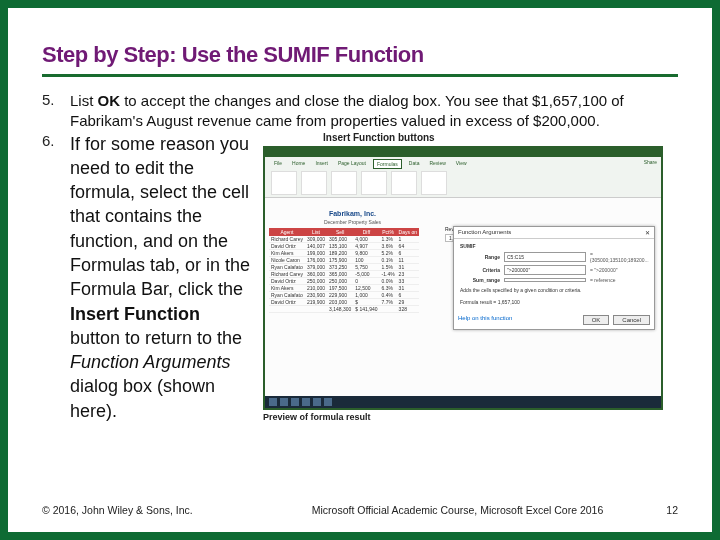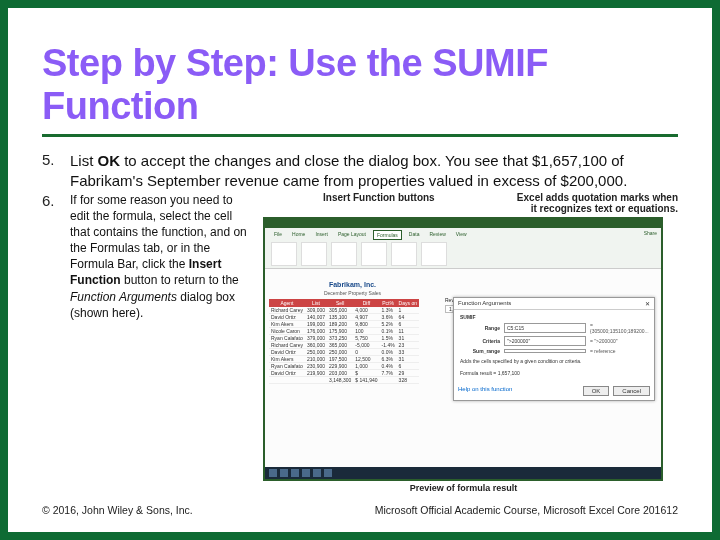--- a/index.html
+++ b/index.html
@@ -1,24 +1,24 @@
 <!DOCTYPE html>
 <html><head>
 <meta charset="utf-8">
 <style>
   html,body{margin:0;padding:0;width:720px;height:540px;font-family:"Segoe UI",Tahoma,sans-serif;background:#0e6b33;}
   .slide{position:absolute;left:8px;top:8px;right:8px;bottom:8px;background:#fff;padding:34px 34px 20px 34px;box-sizing:border-box;}
-  .title{color:#8b5cf6;font-size:38px;font-weight:700;margin:0 0 6px 0;letter-spacing:-0.5px;}
+  .title{color:#701a75;font-size:22px;font-weight:700;margin:0 0 6px 0;letter-spacing:-0.5px;}
   .title-rule{border:0;border-top:3px solid #186b2f;margin:0 0 14px 0;}
   .steps{margin:0;padding:0;}
   .step{display:flex;align-items:flex-start;margin:0;}
   .num{width:28px;flex:0 0 28px;font-size:15px;color:#222;}
   .step5 .txt{font-size:15px;line-height:1.35;color:#111;padding-right:8px;}
   .step6{display:flex;}
-  .step6 .txt{width:185px;font-size:12px;line-height:1.35;color:#111;}
+  .step6 .txt{width:185px;font-size:18px;line-height:1.35;color:#111;}
   .figwrap{flex:1;margin-left:8px;}
   .callouts{display:flex;gap:16px;font-size:10px;color:#222;font-weight:600;margin-bottom:3px;}
   .callouts .c1{margin-left:60px;}
   .callouts .c2{margin-left:auto;text-align:right;}
   .excel{border:2px solid #2b5e2b;width:396px;height:260px;position:relative;background:#fcfcfc;font-size:6px;color:#333;overflow:hidden;}
   .xtitle{background:#2b5e2b;height:9px;}
   .ribbon{background:#f0f4f0;height:40px;border-bottom:1px solid #ccc;position:relative;}
   .tabs{display:flex;gap:4px;padding:2px 6px;font-size:5px;color:#2b5e2b;}
   .tabs span{padding:1px 3px;}
   .tabs .sel{background:#fff;border:1px solid #2b5e2b;}
@@ -39,56 +39,52 @@
   .dlgrow .inp{flex:1;border:1px solid #999;padding:1px 2px;background:#fff;}
   .dlgrow .hint{width:58px;margin-left:4px;color:#555;}
   .dlgres{margin:6px 0 2px 0;font-size:5px;}
   .dlgbtns{display:flex;justify-content:flex-end;gap:4px;padding:4px;}
   .dlgbtns .btn{border:1px solid #888;background:#eee;padding:1px 8px;font-size:6px;}
   .taskbar{position:absolute;bottom:0;left:0;right:0;height:12px;background:#1a2a3a;display:flex;align-items:center;padding:0 4px;gap:3px;}
   .taskbar .ti{width:8px;height:8px;background:#4a6a8a;}
   .statcell{position:absolute;left:180px;top:78px;font-size:5px;}
   .statcell .lab{color:#222;}
   .statcell .val{background:#fff;border:1px solid #bbb;padding:0 3px;margin-top:2px;display:inline-block;}
-  .previewlabel{text-align:center;font-size:9px;font-weight:700;color:#222;margin-top:2px;padding-right:14px;}
+  .previewlabel{text-align:left;font-size:9px;font-weight:700;color:#222;margin-top:2px;padding-right:14px;}
   .footer{position:absolute;left:34px;right:34px;bottom:16px;display:flex;align-items:center;font-size:10.5px;color:#222;}
   .footer .c{flex:0 0 auto;margin-right:56px;}
-  .footer .m{flex:1;text-align:right;}
+  .footer .m{flex:1;text-align:center;}
   .footer .p{flex:0 0 auto;}
   b{font-weight:700;}
   i{font-style:italic;}
 </style>
 </head>
 <body>
 
 <div class="slide">
   <h1 class="title">Step by Step: Use the SUMIF Function</h1>
   <hr class="title-rule">
 
   <div class="steps">
     <div class="step step5">
       <div class="num">5.</div>
       <div class="txt">
-        <span>List </span><b>OK </b><span>to accept the changes and close the dialog box. You see that $1,657,100 of Fabrikam's September revenue came from properties valued in excess of $200,000.</span>
+        <span>List </span><b>OK </b><span>to accept the changes and close the dialog box. You see that $1,657,100 of Fabrikam's August revenue came from properties valued in excess of $200,000.</span>
       </div>
     </div>
 
     <div class="step step6">
       <div class="num">6.</div>
       <div class="txt">
         <span>If for some reason you need to edit the formula, select the cell that contains the function, and on the Formulas tab, or in the Formula Bar, click the </span><b>Insert Function </b><span>button to return to the </span><i>Function Arguments </i><span>dialog box (shown here).</span>
       </div>
 
       <div class="figwrap">
         <div class="callouts">
           <span class="c1">Insert Function buttons</span>
-          <span class="c2">
-            <span>Excel adds quotation marks when</span><br>
-            <span>it recognizes text or equations.</span>
-          </span>
         </div>
 
         <div class="excel">
           <div class="xtitle"></div>
           <div class="ribbon">
             <div class="tabs">
               <span>File</span>
               <span>Home</span>
               <span>Insert</span>
               <span>Page Layout</span>

